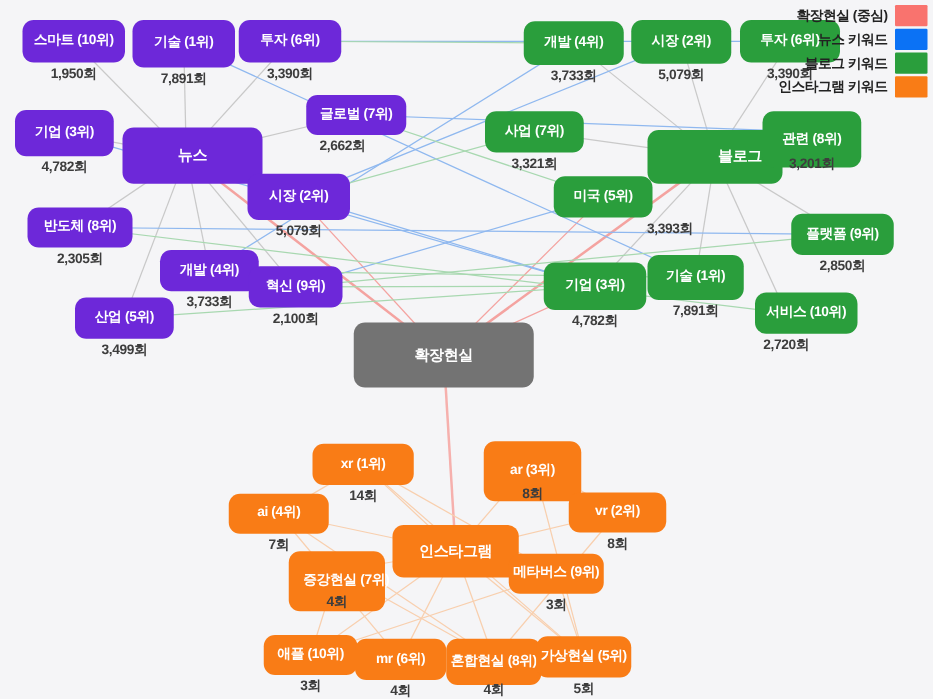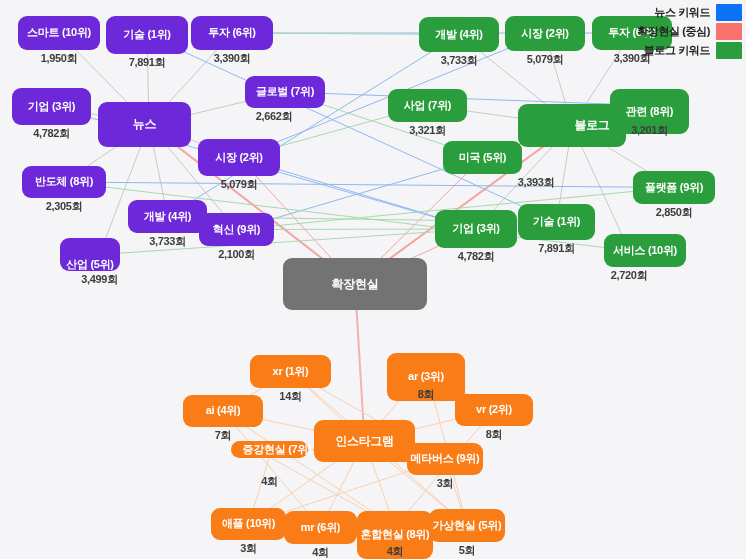--- a/index.html
+++ b/index.html
@@ -118,21 +118,21 @@
       <line x1="445" y1="459" x2="467" y2="525.5" stroke="#f8cfae" stroke-width="1"></line>
       <line x1="494" y1="410" x2="395" y2="527" stroke="#f8cfae" stroke-width="1"></line>
       <line x1="290.5" y1="371.5" x2="467" y2="525.5" stroke="#f8cfae" stroke-width="1"></line>
       <line x1="223" y1="411" x2="395" y2="527" stroke="#f8cfae" stroke-width="1"></line>
       <line x1="248.5" y1="524" x2="445" y2="459" stroke="#f8cfae" stroke-width="1"></line>
     </svg>
   <div id="nodes">
       <div class="node center" style="left: 283px; top: 258px; width: 144px; height: 52px; font-size: 12px;">
         <span>확장현실</span>
       </div>
-      <div class="node news" style="left: 98px; top: 102px; width: 93px; height: 45px; font-size: 12px;">
+      <div class="node news" style="left: 98px; top: 102px; width: 112px; height: 45px; font-size: 12px;">
         <span>뉴스</span>
       </div>
       <div class="node news" style="left: 18px; top: 16px; width: 82px; height: 34px; font-size: 11px;">
         <span>스마트 (10위)</span>
       </div>
       <div class="count" style="left: 59px; top: 51px; transform: translateX(-50%);">1,950회</div>
       <div class="node news" style="left: 106px; top: 16px; width: 82px; height: 38px; font-size: 11px;">
         <span>기술 (1위)</span>
       </div>
       <div class="count" style="left: 147px; top: 55px; transform: translateX(-50%);">7,891회</div>
@@ -157,21 +157,21 @@
       </div>
       <div class="count" style="left: 239px; top: 177px; transform: translateX(-50%);">5,079회</div>
       <div class="node news" style="left: 128px; top: 200px; width: 79px; height: 33px; font-size: 11px;">
         <span>개발 (4위)</span>
       </div>
       <div class="count" style="left: 167.5px; top: 234px; transform: translateX(-50%);">3,733회</div>
       <div class="node news" style="left: 199px; top: 213px; width: 75px; height: 33px; font-size: 11px;">
         <span>혁신 (9위)</span>
       </div>
       <div class="count" style="left: 236.5px; top: 247px; transform: translateX(-50%);">2,100회</div>
-      <div class="node news" style="left: 60px; top: 238px; width: 60px; height: 33px; font-size: 11px; align-items: flex-end;">
+      <div class="node news" style="left: 60px; top: 238px; width: 79px; height: 33px; font-size: 11px;">
         <span>산업 (5위)</span>
       </div>
       <div class="count" style="left: 99.5px; top: 272px; transform: translateX(-50%);">3,499회</div>
       <div class="node blog" style="left: 518px; top: 104px; width: 108px; height: 43px; font-size: 12px; padding-left: 40px;">
         <span>블로그</span>
       </div>
       <div class="node blog" style="left: 419px; top: 17px; width: 80px; height: 35px; font-size: 11px;">
         <span>개발 (4위)</span>
       </div>
       <div class="count" style="left: 459px; top: 53px; transform: translateX(-50%);">3,733회</div>
@@ -223,53 +223,57 @@
       </div>
       <div class="count" style="left: 426px; top: 387px; transform: translateX(-50%);">8회</div>
       <div class="node insta" style="left: 183px; top: 395px; width: 80px; height: 32px; font-size: 11px;">
         <span>ai (4위)</span>
       </div>
       <div class="count" style="left: 223px; top: 428px; transform: translateX(-50%);">7회</div>
       <div class="node insta" style="left: 455px; top: 394px; width: 78px; height: 32px; font-size: 11px;">
         <span>vr (2위)</span>
       </div>
       <div class="count" style="left: 494px; top: 427px; transform: translateX(-50%);">8회</div>
-      <div class="node insta" style="left: 231px; top: 441px; width: 77px; height: 17px; font-size: 11px; padding-left: 15px;">
+      <div class="node insta" style="left: 231px; top: 441px; width: 77px; height: 48px; font-size: 11px; padding-left: 15px;">
         <span>증강현실 (7위)</span>
       </div>
       <div class="count" style="left: 269.5px; top: 474px; transform: translateX(-50%);">4회</div>
       <div class="node insta" style="left: 407px; top: 443px; width: 76px; height: 32px; font-size: 11px;">
         <span>메타버스 (9위)</span>
       </div>
       <div class="count" style="left: 445px; top: 476px; transform: translateX(-50%);">3회</div>
       <div class="node insta" style="left: 211px; top: 508px; width: 75px; height: 32px; font-size: 11px;">
         <span>애플 (10위)</span>
       </div>
       <div class="count" style="left: 248.5px; top: 541px; transform: translateX(-50%);">3회</div>
       <div class="node insta" style="left: 284px; top: 511px; width: 73px; height: 33px; font-size: 11px;">
         <span>mr (6위)</span>
       </div>
       <div class="count" style="left: 320.5px; top: 545px; transform: translateX(-50%);">4회</div>
-      <div class="node insta" style="left: 357px; top: 511px; width: 76px; height: 48px; font-size: 11px;">
+      <div class="node insta" style="left: 357px; top: 511px; width: 76px; height: 37px; font-size: 11px;">
         <span>혼합현실 (8위)</span>
       </div>
       <div class="count" style="left: 395px; top: 544px; transform: translateX(-50%);">4회</div>
       <div class="node insta" style="left: 429px; top: 509px; width: 76px; height: 33px; font-size: 11px;">
         <span>가상현실 (5위)</span>
       </div>
       <div class="count" style="left: 467px; top: 543px; transform: translateX(-50%);">5회</div>
     </div>
 </div>
 
 <div id="legend">
     <div class="legend-row">
+      <span class="legend-label">확장현실 (중심)</span>
+      <span class="legend-swatch" style="background: rgb(249, 115, 110);"></span>
+    </div>
+    <div class="legend-row">
       <span class="legend-label">뉴스 키워드</span>
       <span class="legend-swatch" style="background: rgb(11, 114, 245);"></span>
     </div>
     <div class="legend-row">
-      <span class="legend-label">확장현실 (중심)</span>
-      <span class="legend-swatch" style="background: rgb(249, 115, 110);"></span>
-    </div>
-    <div class="legend-row">
       <span class="legend-label">블로그 키워드</span>
       <span class="legend-swatch" style="background: rgb(42, 158, 60);"></span>
+    </div>
+    <div class="legend-row">
+      <span class="legend-label">인스타그램 키워드</span>
+      <span class="legend-swatch" style="background: rgb(249, 124, 22);"></span>
     </div>
   </div>
 
 </body></html>

